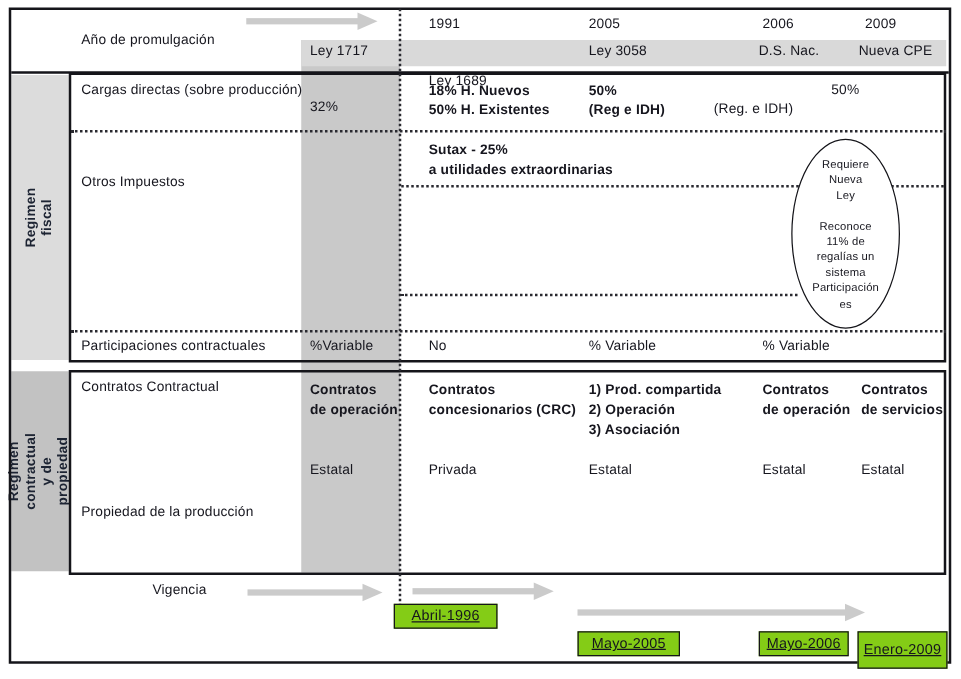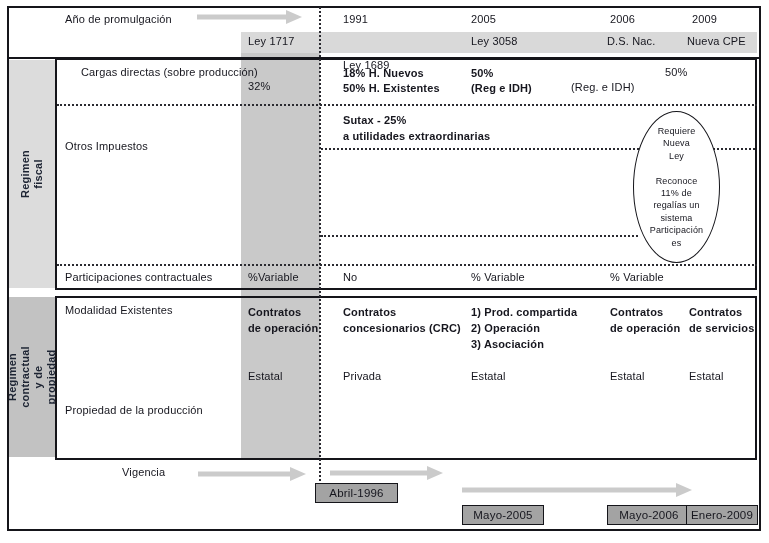--- a/index.html
+++ b/index.html
@@ -18,22 +18,22 @@
   .dotted-v { position:absolute; border-left:2px dotted #2a2a30; width:0; }
   .vband { position:absolute; display:flex; align-items:center; justify-content:center; }
   .vlabel { transform:rotate(-90deg); font-weight:bold; color:#1d2433; white-space:pre-line;
             text-align:center; line-height:13px; font-size:11px; letter-spacing:0.2px; }
   .arrow { position:absolute; }
   .arrow .bar { position:absolute; left:0; right:13px; top:50%; transform:translateY(-50%);
                 height:5px; background:#cbcbcb; }
   .arrow .head { position:absolute; right:0; top:50%; transform:translateY(-50%); width:0; height:0;
                  border-top:7px solid transparent; border-bottom:7px solid transparent;
                  border-left:16px solid #cbcbcb; }
-  .datebox { position:absolute; border:1.5px solid #15151a; background:#a3a3a3; display:flex;
-             align-items:center; justify-content:center; font-size:11.5px; letter-spacing:0.2px; }
+  .datebox { position:absolute; border:1.5px solid #15151a; background:#84cc16; display:flex;
+             align-items:center; justify-content:center; font-size:11.5px; letter-spacing:0.2px;text-decoration:underline; }
   .ellipse { position:absolute; left:633px; top:111px; width:87px; height:152px;
              border:1.5px solid #15151a; border-radius:50%; background:#fff;
              display:flex; align-items:center; justify-content:center; }
   .ellipse .txt { text-align:center; font-size:9px; line-height:12.4px; white-space:pre-line; }
 
   
   .p-leycol   { left:241px; top:32px; width:79px;  height:426px; background:#c9c9c9; }
   .p-lawband  { left:241px; top:32px; width:516px; height:21px;  background:#d9d9d9; }
   .p-fiscband { left:9px;   top:60px; width:46px;  height:228px; background:#dcdcdc; }
   .p-contband { left:9px;   top:297px; width:46px; height:160px; background:#c2c2c2; }
@@ -43,28 +43,28 @@
   .p-topline  { left:9px;  top:57px; width:750px; }
   .p-fiscbox  { left:55px; top:58px; width:702px; height:232px; }
   .p-contbox  { left:55px; top:296px; width:702px; height:164px; }
   .p-dv  { left:319px; top:7px;   height:478px; }
   .p-dh1 { left:57px;  top:104px; width:700px; }
   .p-dh2 { left:321px; top:148px; width:434px; }
   .p-dh3 { left:321px; top:235px; width:317px; }
   .p-dh4 { left:57px;  top:264px; width:700px; }
 
   
-  .t-ano   { left:65px;  top:13px; }
+  .t-ano   { left:65px;  top:26px; }
   .t-y1996 { left:343px; top:13px; } .t-y2005 { left:471px; top:13px; }
   .t-y2006 { left:610px; top:13px; } .t-y2009 { left:692px; top:13px; }
   .t-l1194 { left:248px; top:35px; } .t-l1689 { left:343px; top:35px;margin-top:24px; }
   .t-l3058 { left:471px; top:35px; } .t-ldsn  { left:607px; top:35px; }
   .t-lcpe  { left:687px; top:35px; }
 
-  .t-cargas { left:65px;  top:66px;margin-left:16px; }
+  .t-cargas { left:65px;  top:66px; }
   .t-32     { left:248px; top:80px; }
   .t-c96    { left:343px; top:66px; line-height:15px; }
   .t-c05    { left:471px; top:66px; line-height:15px; }
   .t-c06a   { left:665px; top:66px; }
   .t-c06b   { left:571px; top:81px; }
 
   .t-otros  { left:65px;  top:140px; }
   .t-sutax  { left:343px; top:112px; line-height:16px; }
   .t-taxes  { left:375px; top:165px; line-height:15.5px; }
 
@@ -89,22 +89,22 @@
 
   
   .a-top  { left:197px; top:8px;   width:105px; height:18px; }
   .a-vig  { left:198px; top:465px; width:108px; height:18px; }
   .a-seg1 { left:330px; top:464px; width:113px; height:17px; }
   .a-seg2 { left:462px; top:481px; width:230px; height:17px; }
 
   
   .b-abr { left:315px; top:483px; width:83px; height:20px; }
   .b-m05 { left:462px; top:505px; width:82px; height:20px; }
-  .b-m06 { left:607px; top:505px; width:84px; height:20px; }
-  .b-e09 { left:686px; top:505px; width:72px; height:20px; }
+  .b-m06 { left:607px; top:505px; width:72px; height:20px; }
+  .b-e09 { left:686px; top:505px; width:72px; height:30px; }
 </style>
 </head>
 <body>
 
 <div id="fig">
 
   <div class="fill p-leycol"></div>
   <div class="fill p-lawband"></div>
   <div class="vband p-fiscband">
     <div class="vlabel">Regimen fiscal</div>
@@ -165,21 +165,21 @@
   <div class="abs t-otros">Otros Impuestos</div>
   <div class="abs pre t-sutax">Sutax - 25%
 a utilidades extraordinarias</div>
 
   <div class="abs t-part">Participaciones contractuales</div>
   <div class="abs t-pvar0">%Variable</div>
   <div class="abs t-pno">No</div>
   <div class="abs t-pvar1">% Variable</div>
   <div class="abs t-pvar2">% Variable</div>
 
-  <div class="abs t-modal">Modalidad Existentes</div>
+  <div class="abs t-modal">Contratos Contractual</div>
   <div class="abs pre cellm t-m0">Contratos
 de operación</div>
   <div class="abs pre cellm t-m1">Contratos
 concesionarios (CRC)</div>
   <div class="abs pre cellm t-m2">1) Prod. compartida
 2) Operación
 3) Asociación</div>
   <div class="abs pre cellm t-m3">Contratos
 de operación</div>
   <div class="abs pre cellm t-m4">Contratos

